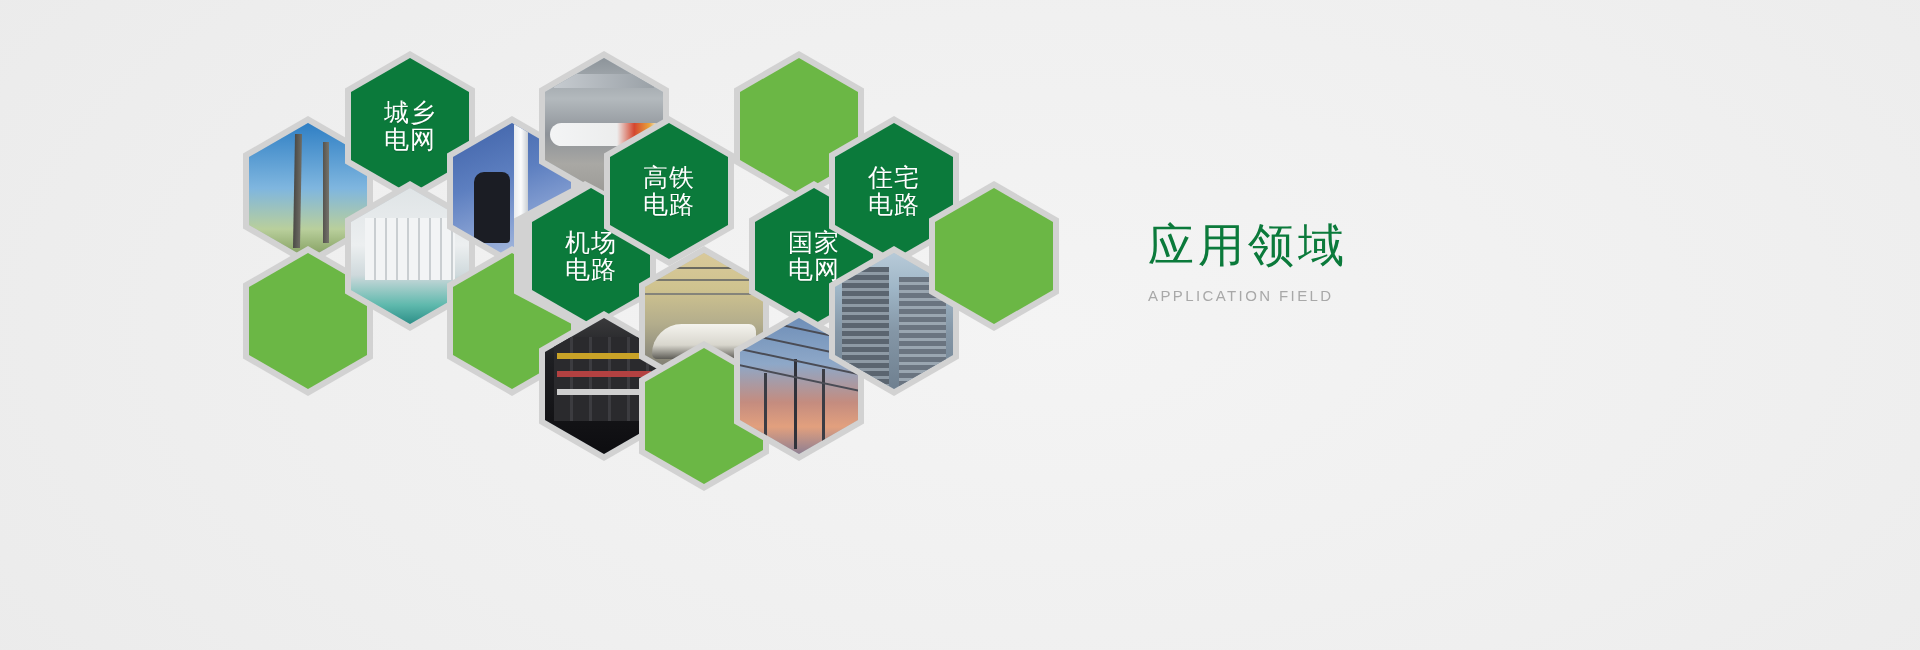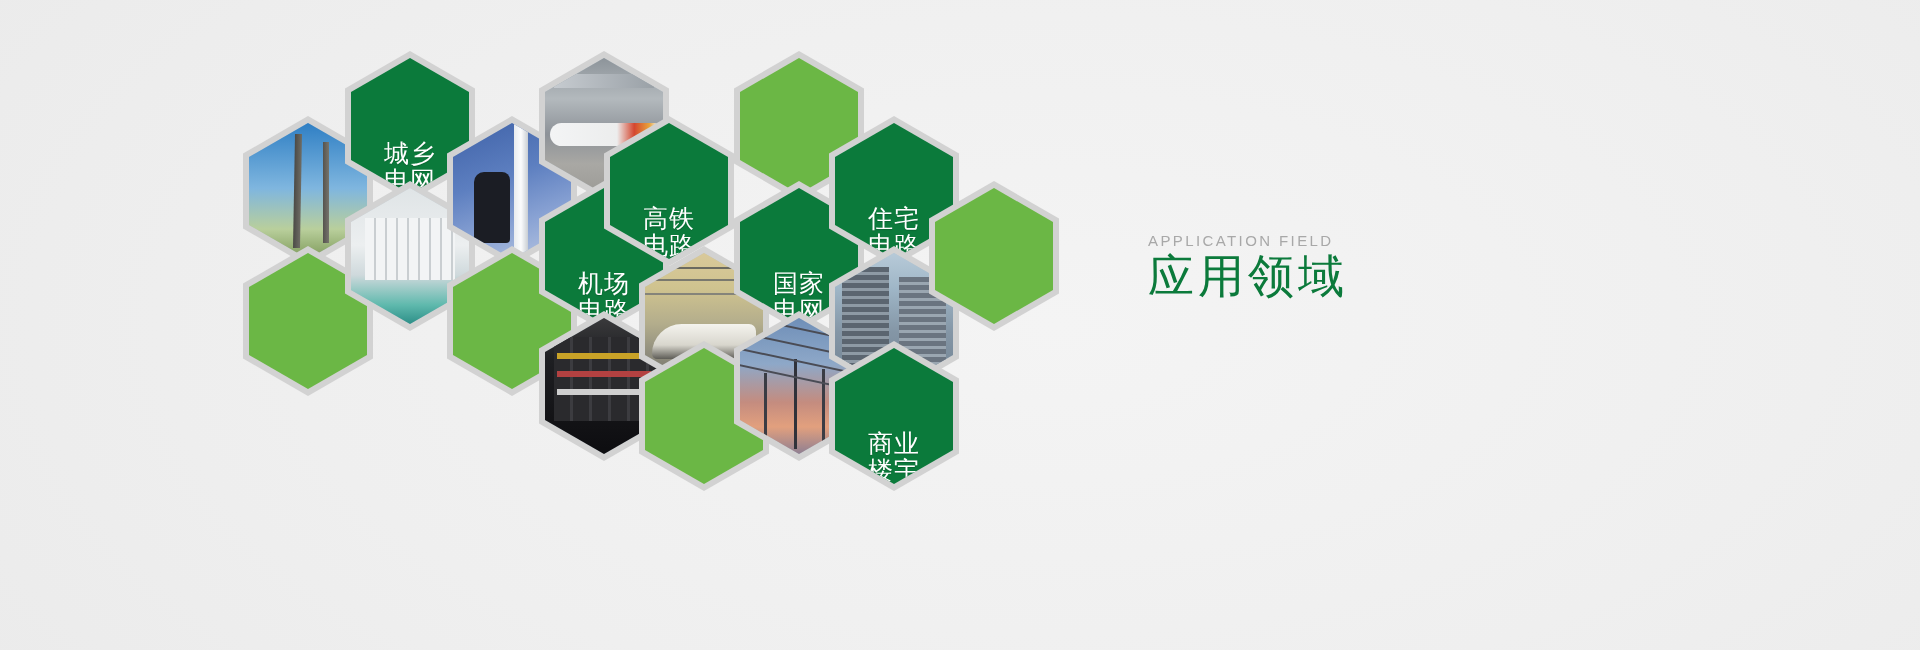--- a/index.html
+++ b/index.html
@@ -11,21 +11,21 @@
   }
   #stage{position:absolute;inset:0;background:
       radial-gradient(ellipse 1400px 700px at 55% 50%, #f4f4f4 0%, #efefef 55%, #eaeaea 100%);}
 
   
   #honeycomb{position:absolute;left:0;top:0;width:1920px;height:650px;}
   .hex{
     position:absolute;
     width:118px;height:136px;
     clip-path:polygon(50% 0%,100% 25%,100% 75%,50% 100%,0% 75%,0% 25%);
-    display:flex;align-items:flex-end;justify-content:center;
+    display:flex;align-items:center;justify-content:center;
     box-sizing:border-box;
   }
   
   .hexwrap{
     position:absolute;
     width:130px;height:150px;
     clip-path:polygon(50% 0%,100% 25%,100% 75%,50% 100%,0% 75%,0% 25%);
     background:#d2d2d2;
     display:flex;align-items:center;justify-content:center;
     filter:drop-shadow(0 1px 1px rgba(0,0,0,0.10));
@@ -156,21 +156,21 @@
         </div>
       </div>
       <div class="hexwrap" style="left: 447px; top: 246px;">
         <div class="hex light"></div>
       </div>
       <div class="hexwrap" style="left: 539px; top: 51px;">
         <div class="hex photo">
           <div class="phl ph-airport"></div>
         </div>
       </div>
-      <div class="hexwrap" style="left: 539px; top: 181px;">
+      <div class="hexwrap" style="left: 514px; top: 181px; padding-left: 12px;">
         <div class="hex dark">
           <div class="hexlabel">机场
 电路</div>
         </div>
       </div>
       <div class="hexwrap" style="left: 539px; top: 311px;">
         <div class="hex photo">
           <div class="phl ph-switchgear"></div>
         </div>
       </div>
@@ -184,21 +184,21 @@
         <div class="hex photo">
           <div class="phl ph-train"></div>
         </div>
       </div>
       <div class="hexwrap" style="left: 639px; top: 341px;">
         <div class="hex light"></div>
       </div>
       <div class="hexwrap" style="left: 734px; top: 51px;">
         <div class="hex light"></div>
       </div>
-      <div class="hexwrap" style="left: 734px; top: 181px;">
+      <div class="hexwrap" style="left: 749px; top: 181px;">
         <div class="hex dark">
           <div class="hexlabel">国家
 电网</div>
         </div>
       </div>
       <div class="hexwrap" style="left: 734px; top: 311px;">
         <div class="hex photo">
           <div class="phl ph-sunset"></div>
         </div>
       </div>
@@ -206,29 +206,23 @@
         <div class="hex dark">
           <div class="hexlabel">住宅
 电路</div>
         </div>
       </div>
       <div class="hexwrap" style="left: 829px; top: 246px;">
         <div class="hex photo">
           <div class="phl ph-building"></div>
         </div>
       </div>
-      <div class="hexwrap" style="left: 829px; top: 341px;">
-        <div class="hex dark">
-          <div class="hexlabel">商业
-楼宇</div>
-        </div>
-      </div>
       <div class="hexwrap" style="left: 929px; top: 181px;">
         <div class="hex light"></div>
       </div>
     </div>
 
   <div id="titleblock">
+    <div id="maintitle">应用领域</div>
     <div id="subtitle">APPLICATION FIELD</div>
-    <div id="maintitle">应用领域</div>
   </div>
 
 </div>
 
 </body></html>

